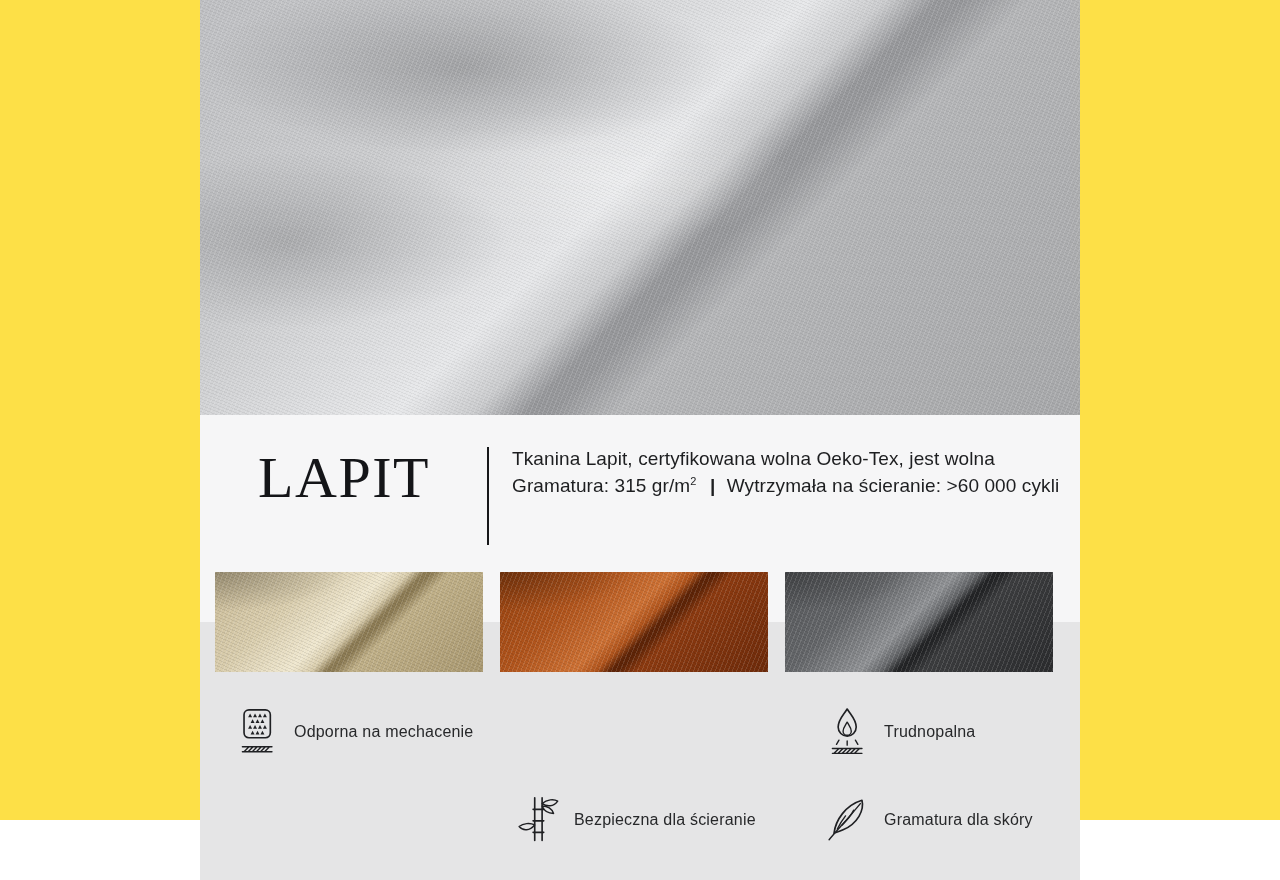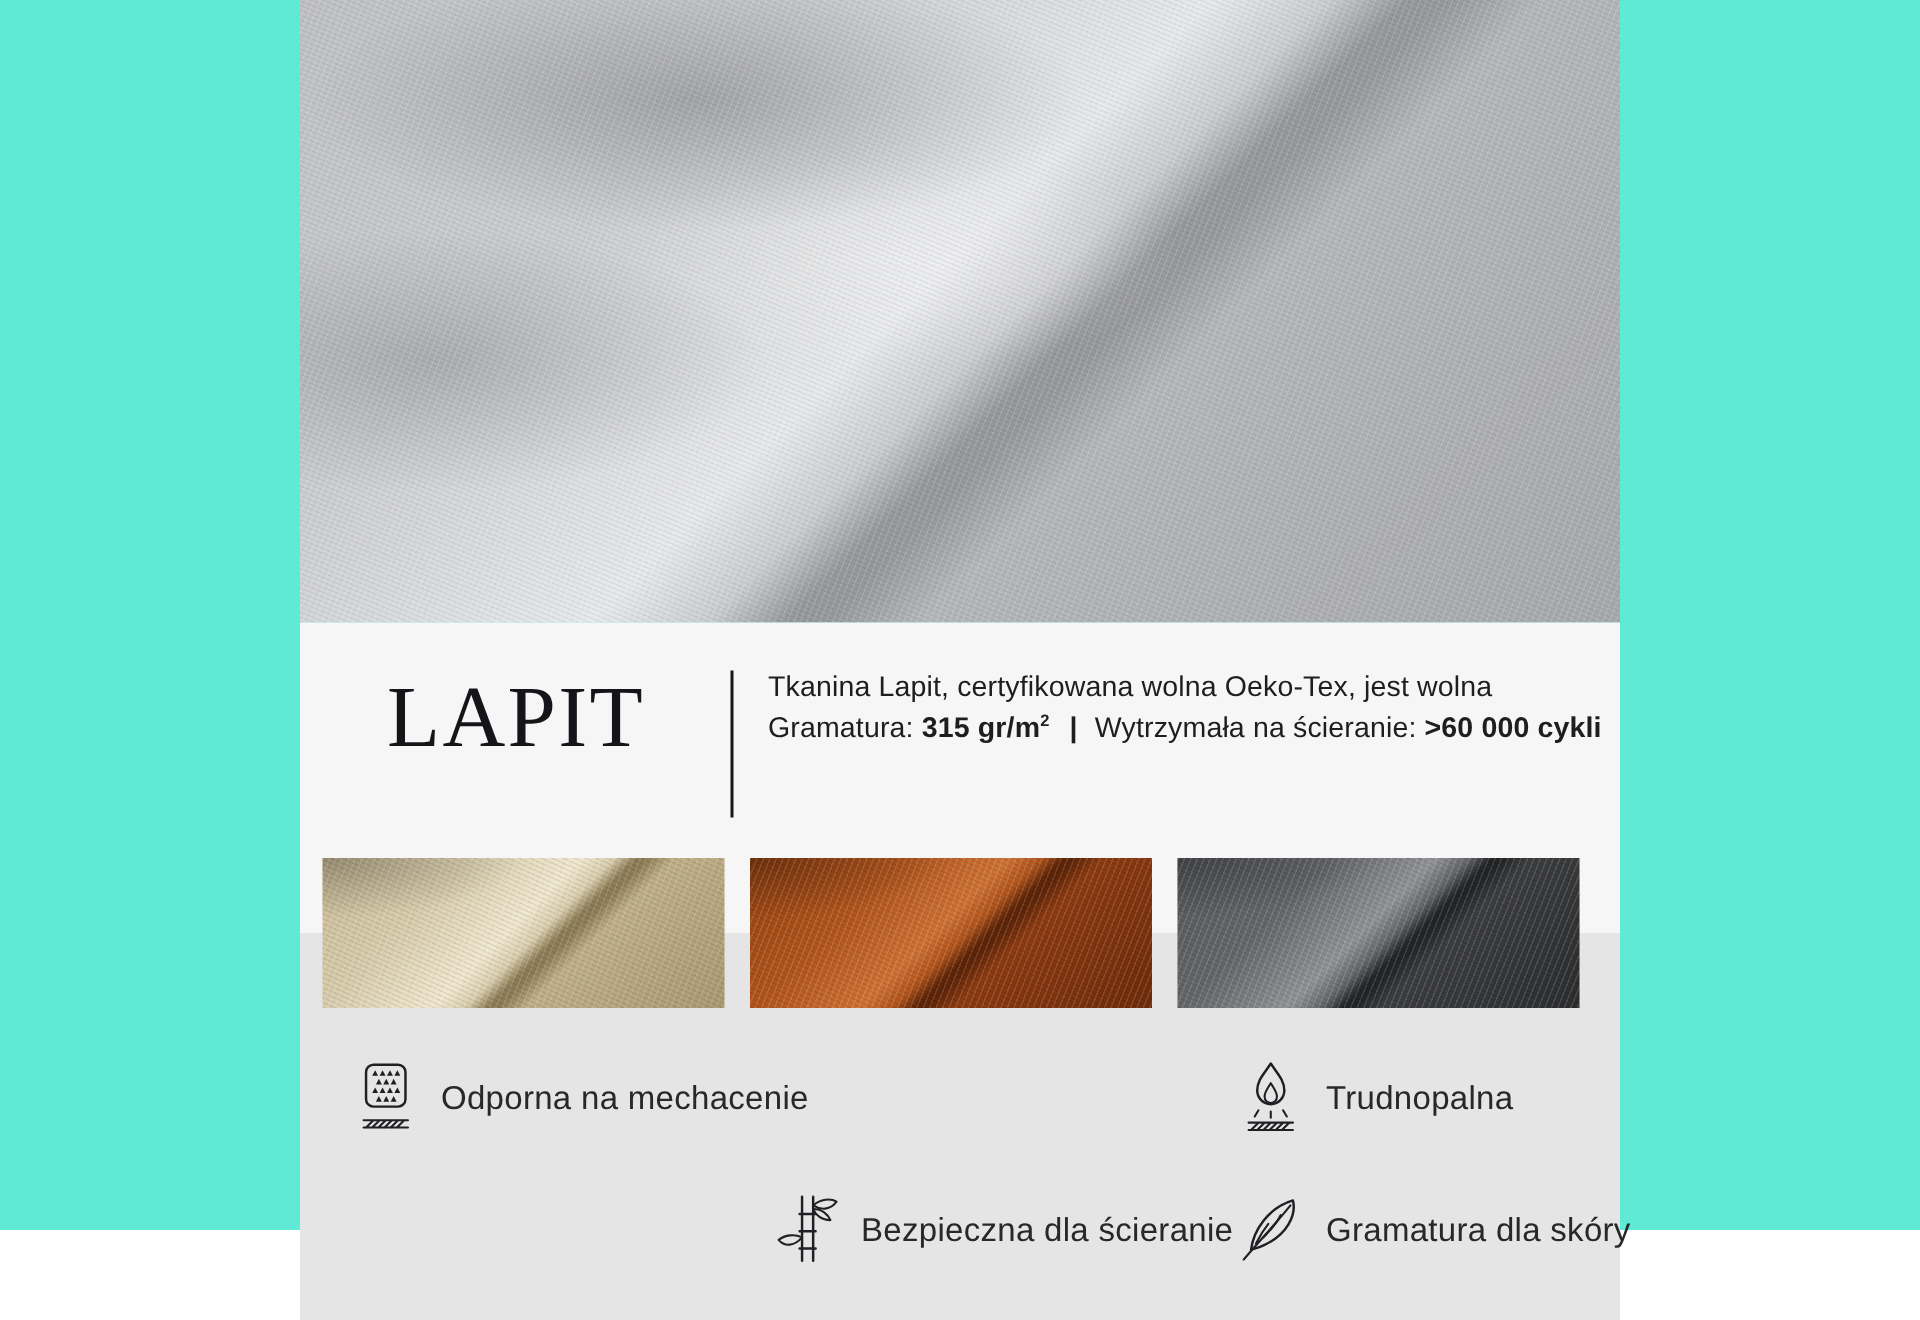--- a/index.html
+++ b/index.html
@@ -1,17 +1,17 @@
 <!DOCTYPE html>
 <html><head>
 <meta charset="utf-8">
 <style>
   *{margin:0;padding:0;box-sizing:border-box}
   html,body{width:1280px;height:880px;background:#fff;font-family:"Liberation Sans",sans-serif;overflow:hidden}
-  .canvas{position:relative;width:1280px;height:820px;background:#5eead4}
+  .canvas{position:relative;width:1280px;height:820px;background:#fde047}
   .content{position:absolute;left:200px;top:0;width:880px;height:880px}
 
   
   .hero{position:absolute;left:0;top:0;width:880px;height:415px;
     background:
       repeating-linear-gradient(112deg, rgba(255,255,255,.13) 0 1px, rgba(255,255,255,0) 1px 4px),
       repeating-linear-gradient(22deg, rgba(0,0,0,.055) 0 1px, rgba(0,0,0,0) 1px 3px),
       radial-gradient(42% 30% at 30% 16%, rgba(96,97,100,.38), rgba(96,97,100,0) 70%),
       radial-gradient(36% 30% at 10% 58%, rgba(96,97,100,.30), rgba(96,97,100,0) 70%),
       radial-gradient(30% 24% at 46% 42%, rgba(255,255,255,.28), rgba(255,255,255,0) 70%),
@@ -22,21 +22,21 @@
   .info-band{position:absolute;left:0;top:415px;width:880px;height:207px;background:var(--info_band,#f6f6f7)}
   .features-band{position:absolute;left:0;top:622px;width:880px;height:258px;background:var(--features_band,#e5e5e6)}
 
   
   .title{position:absolute;left:0;top:443px;width:288px;text-align:center;
     font-family:"Liberation Serif",serif;font-weight:400;font-size:58px;line-height:70px;
     letter-spacing:1.5px;color:var(--title,#141518)}
   .divider{position:absolute;left:287px;top:447px;width:2px;height:98px;background:#17181a}
   .desc{position:absolute;left:312px;top:446px;width:560px;font-size:19px;line-height:26.5px;
     color:var(--text,#1d1e20);letter-spacing:.1px;white-space:nowrap}
-  .spec b{font-weight:700}
+  .spec b{font-weight:400}
   .spec .sep{font-weight:700;margin:0 6px 0 8px}
   .spec sup{font-size:11px;vertical-align:super;line-height:0}
 
   
   .swatch{position:absolute;top:572px;width:268px;height:100px;
     background:
       repeating-linear-gradient(112deg, rgba(255,255,255,.12) 0 1px, rgba(255,255,255,0) 1px 4px),
       repeating-linear-gradient(24deg, rgba(0,0,0,.08) 0 1px, rgba(0,0,0,0) 1px 3px),
       radial-gradient(120% 95% at 0% 0%, rgba(0,0,0,.26), rgba(0,0,0,0) 42%),
       linear-gradient(135deg,
@@ -44,21 +44,21 @@
         var(--c2) 53%, var(--seam) 57%, var(--seam) 59%,
         var(--dark) 64%, var(--dark2) 100%);}
   .sw0{left:15px}.sw1{left:300px}.sw2{left:585px}
 
   
   .feature{position:absolute;display:flex;align-items:center}
   .f0{left:34px;top:700px}.f1{left:314px;top:700px}.f2{left:624px;top:700px}
   .f3{left:34px;top:788px}.f4{left:314px;top:788px}.f5{left:624px;top:788px}
   .feature .icon{width:48px;height:64px;display:flex;align-items:center;justify-content:center;flex:none}
   .feature .icon svg{width:46px;height:60px}
-  .feature .label{font-size:22px;color:#27282a;letter-spacing:.2px;margin-left:12px;white-space:nowrap}
+  .feature .label{font-size:16px;color:#27282a;letter-spacing:.2px;margin-left:12px;white-space:nowrap}
   .ic{stroke:#1f2023;stroke-width:2;fill:none;stroke-linecap:round;stroke-linejoin:round}
   .ic-thin{stroke:#1f2023;stroke-width:1.7;fill:none;stroke-linecap:round;stroke-linejoin:round}
   .ic-fill{fill:#1f2023;stroke:none}
 </style>
 </head>
 <body>
 
 <div class="canvas" style="--info_band: #f6f6f7; --features_band: #e5e5e6; --title: #141518; --text: #1d1e20;">
   <div class="content">
 

